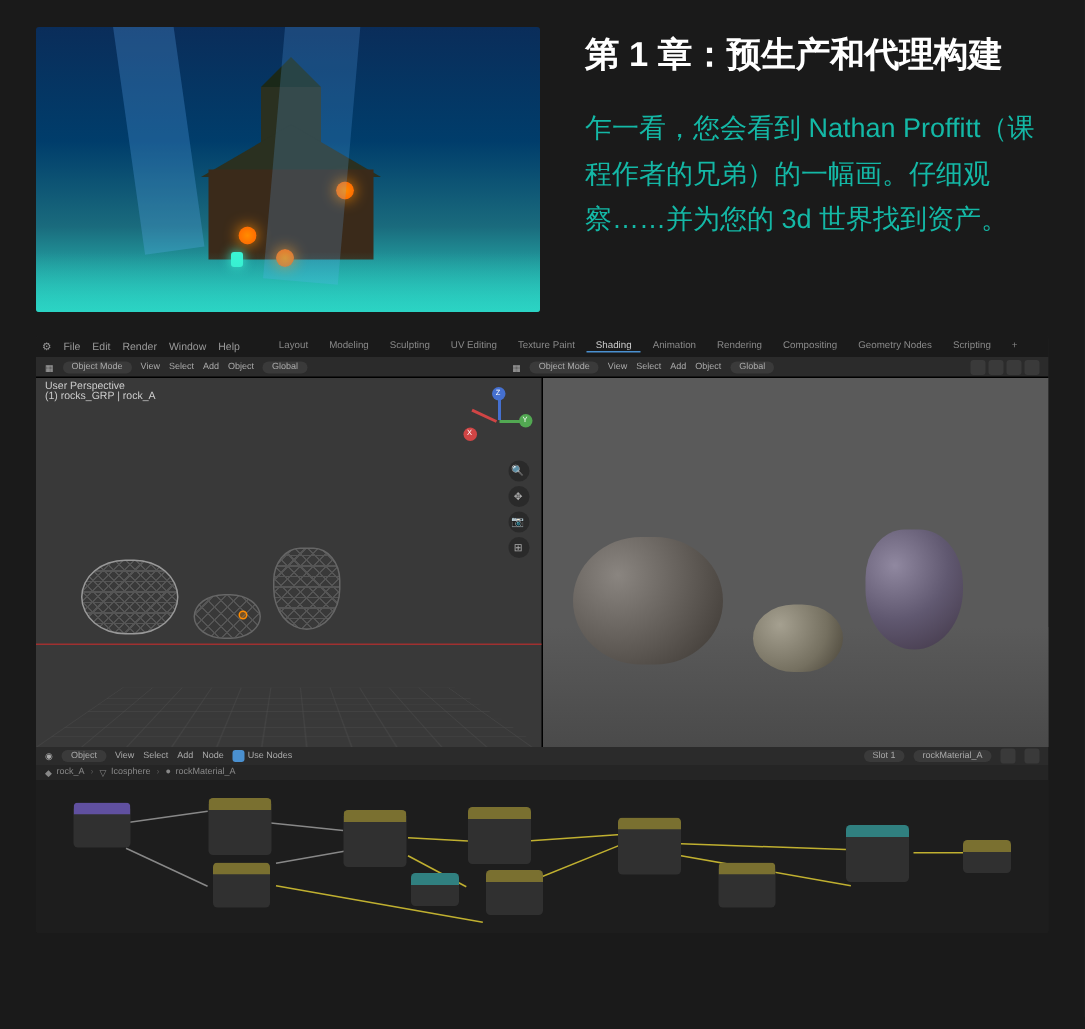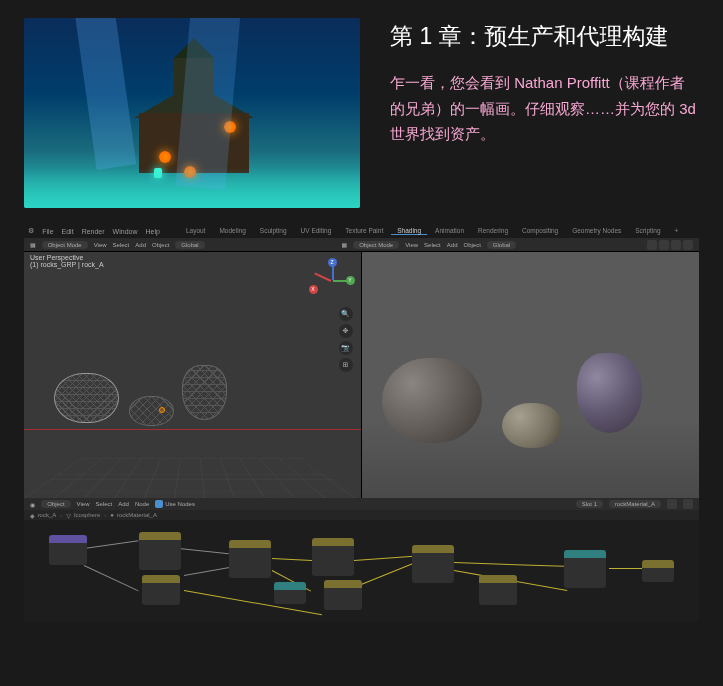--- a/index.html
+++ b/index.html
@@ -13,22 +13,22 @@
 .house-roof{position:absolute;bottom:55px;left:0;width:0;height:0;border-left:60px solid transparent;border-right:60px solid transparent;border-bottom:35px solid #2a3020}
 .house-tower{position:absolute;bottom:70px;left:40px;width:40px;height:45px;background:#2a3020}
 .house-tower::before{content:"";position:absolute;top:-20px;left:0;width:0;height:0;border-left:20px solid transparent;border-right:20px solid transparent;border-bottom:20px solid #1a2818}
 .window-glow{position:absolute;width:12px;height:12px;background:radial-gradient(circle,#ff8c00 0%,#ff6000 100%);border-radius:50%;box-shadow:0 0 10px #ff8c00}
 .w1{bottom:45px;left:135px}
 .w2{bottom:75px;left:200px}
 .w3{bottom:30px;left:160px}
 .w4{bottom:30px;left:130px;width:8px;height:10px;border-radius:2px;background:#3af5d4;box-shadow:0 0 8px #3af5d4}
 .ground-glow{position:absolute;bottom:0;left:0;right:0;height:40px;background:linear-gradient(180deg,transparent,rgba(43,212,196,0.6))}
 .text-content{flex:1;padding-top:2px}
-.chapter-title{font-size:23px;font-weight:400;line-height:1.4;margin-bottom:18px;color:#fff}
-.para{font-size:15px;line-height:1.7;margin-bottom:18px;color:#f9a8d4}
+.chapter-title{font-size:23px;font-weight:700;line-height:1.4;margin-bottom:18px;color:#fff}
+.para{font-size:18px;line-height:1.7;margin-bottom:18px;color:#14b8a6}
 .blender-screenshot{margin:8px 24px 0 24px;background:#232323;border-radius:2px;height:398px;position:relative;overflow:hidden}
 .menubar{height:14px;background:#1a1a1a;display:flex;align-items:center;padding:0 4px;font-size:7px;color:#999;gap:8px}
 .menubar span{white-space:nowrap}
 .tabs{display:flex;gap:2px;margin-left:12px;font-size:6.5px}
 .tab{padding:0 6px;color:#888}
 .tab.active{color:#ccc;border-bottom:1px solid #4a90d0}
 .toolbar{height:14px;background:#2b2b2b;display:flex;align-items:center;padding:0 6px;font-size:6px;color:#aaa;gap:6px;border-bottom:1px solid #000}
 .toolbar-right{margin-left:auto;display:flex;gap:2px}
 .tool-btn{width:10px;height:10px;background:#3a3a3a;border-radius:2px;display:inline-block}
 .pill{background:#3a3a3a;padding:1px 6px;border-radius:7px;font-size:6px}

